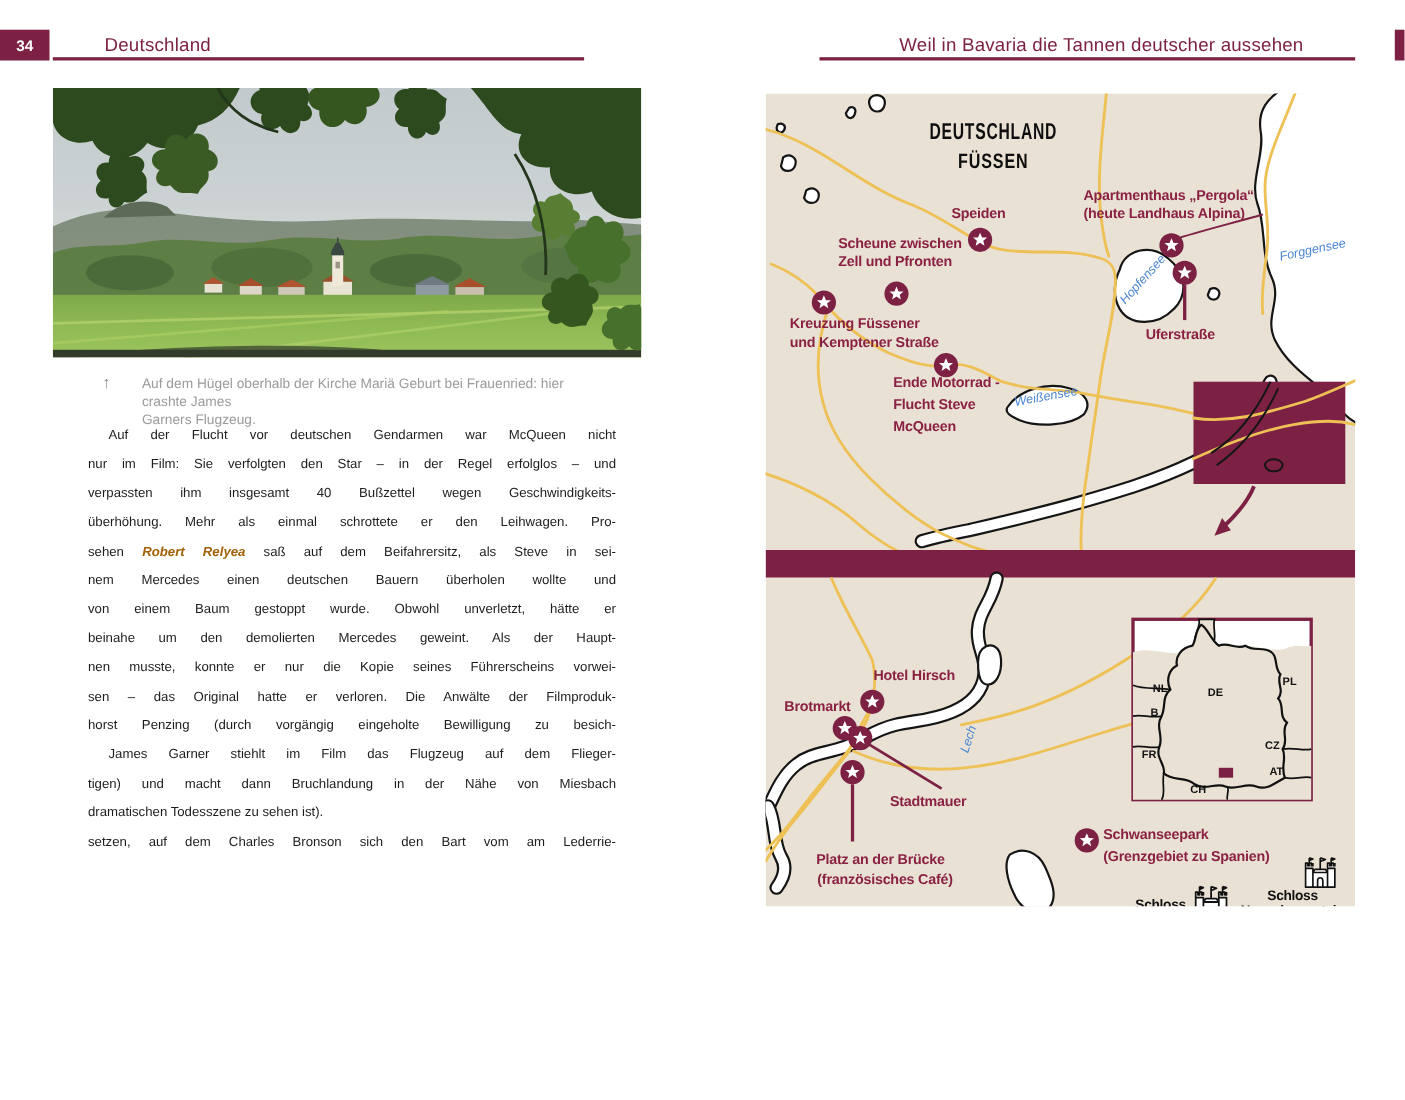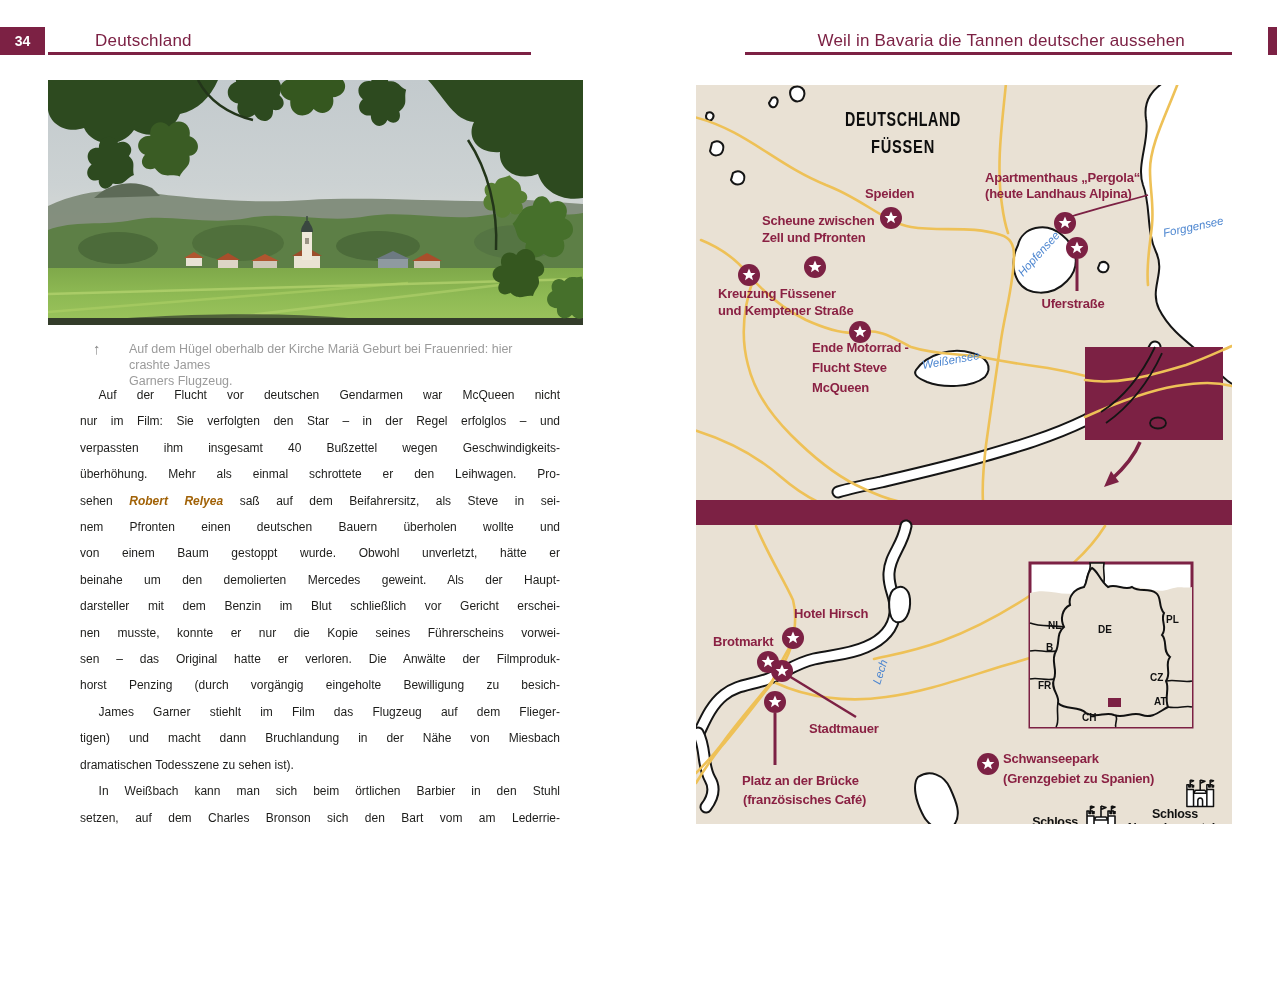--- a/index.html
+++ b/index.html
@@ -128,31 +128,29 @@
       <span>Garners Flugzeug.</span>
     </span>
   </div>
 
   <div class="bodytext">
     <span class="pl indent">Auf der Flucht vor deutschen Gendarmen war McQueen nicht</span>
     <span class="pl">nur im Film: Sie verfolgten den Star – in der Regel erfolglos – und</span>
     <span class="pl">verpassten ihm insgesamt 40 Bußzettel wegen Geschwindigkeits-</span>
     <span class="pl">überhöhung. Mehr als einmal schrottete er den Leihwagen. Pro-</span>
     <span class="pl"><span>sehen</span> <span class="em-name">Robert Relyea</span> <span>saß auf dem Beifahrersitz, als Steve in sei-</span></span>
-    <span class="pl">nem Pfronten einen deutschen Bauern überholen wollte und</span>
+    <span class="pl">nem Mercedes einen deutschen Bauern überholen wollte und</span>
     <span class="pl">von einem Baum gestoppt wurde. Obwohl unverletzt, hätte er</span>
     <span class="pl">beinahe um den demolierten Mercedes geweint. Als der Haupt-</span>
-    <span class="pl">darsteller mit dem Benzin im Blut schließlich vor Gericht erschei-</span>
     <span class="pl">nen musste, konnte er nur die Kopie seines Führerscheins vorwei-</span>
     <span class="pl">sen – das Original hatte er verloren. Die Anwälte der Filmproduk-</span>
     <span class="pl">horst Penzing (durch vorgängig eingeholte Bewilligung zu besich-</span>
     <span class="pl indent">James Garner stiehlt im Film das Flugzeug auf dem Flieger-</span>
     <span class="pl">tigen) und macht dann Bruchlandung in der Nähe von Miesbach</span>
     <span class="pl last">dramatischen Todesszene zu sehen ist).</span>
-    <span class="pl indent">In Weißbach kann man sich beim örtlichen Barbier in den Stuhl</span>
     <span class="pl">setzen, auf dem Charles Bronson sich den Bart vom am Lederrie-</span>
   </div>
 
   <svg class="map" width="536" height="815" viewBox="0 0 536 815">
     <defs>
       <g id="star-marker">
         <circle r="11" fill="#7c2144"></circle>
         <path d="M0,-6.5 L1.9,-2.1 L6.4,-2 L2.9,0.9 L4,5.3 L0,2.6 L-4,5.3 L-2.9,0.9 L-6.4,-2 L-1.9,-2.1 Z" fill="#ffffff"></path>
       </g>
       <g id="castle-icon" stroke="#111" stroke-width="1.6" fill="#ffffff" stroke-linejoin="round">

